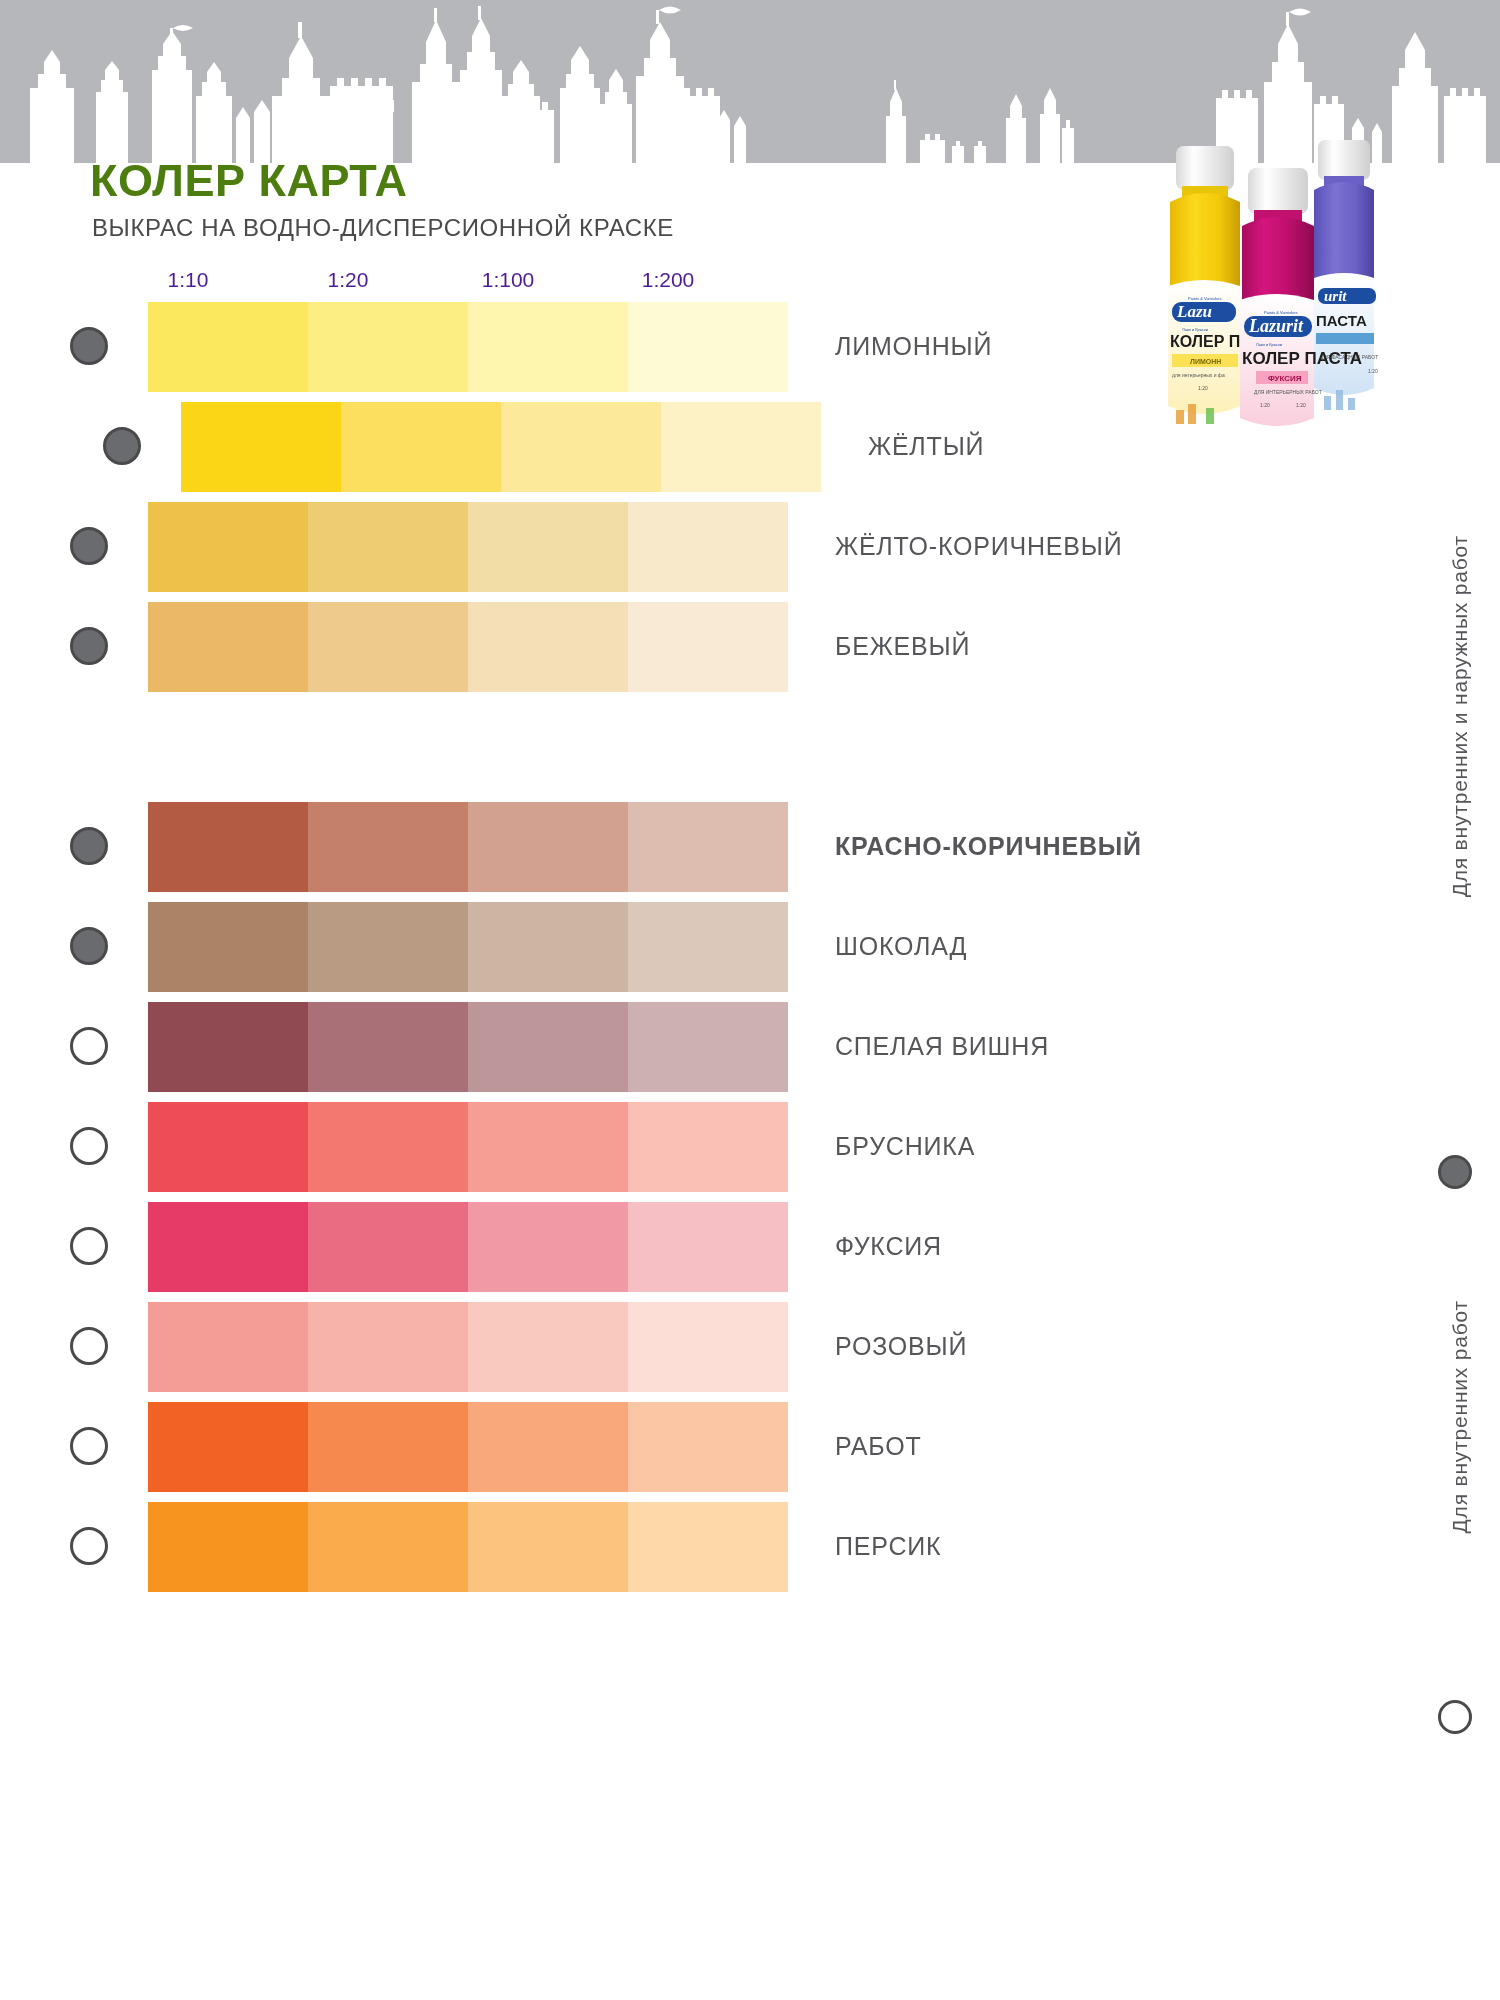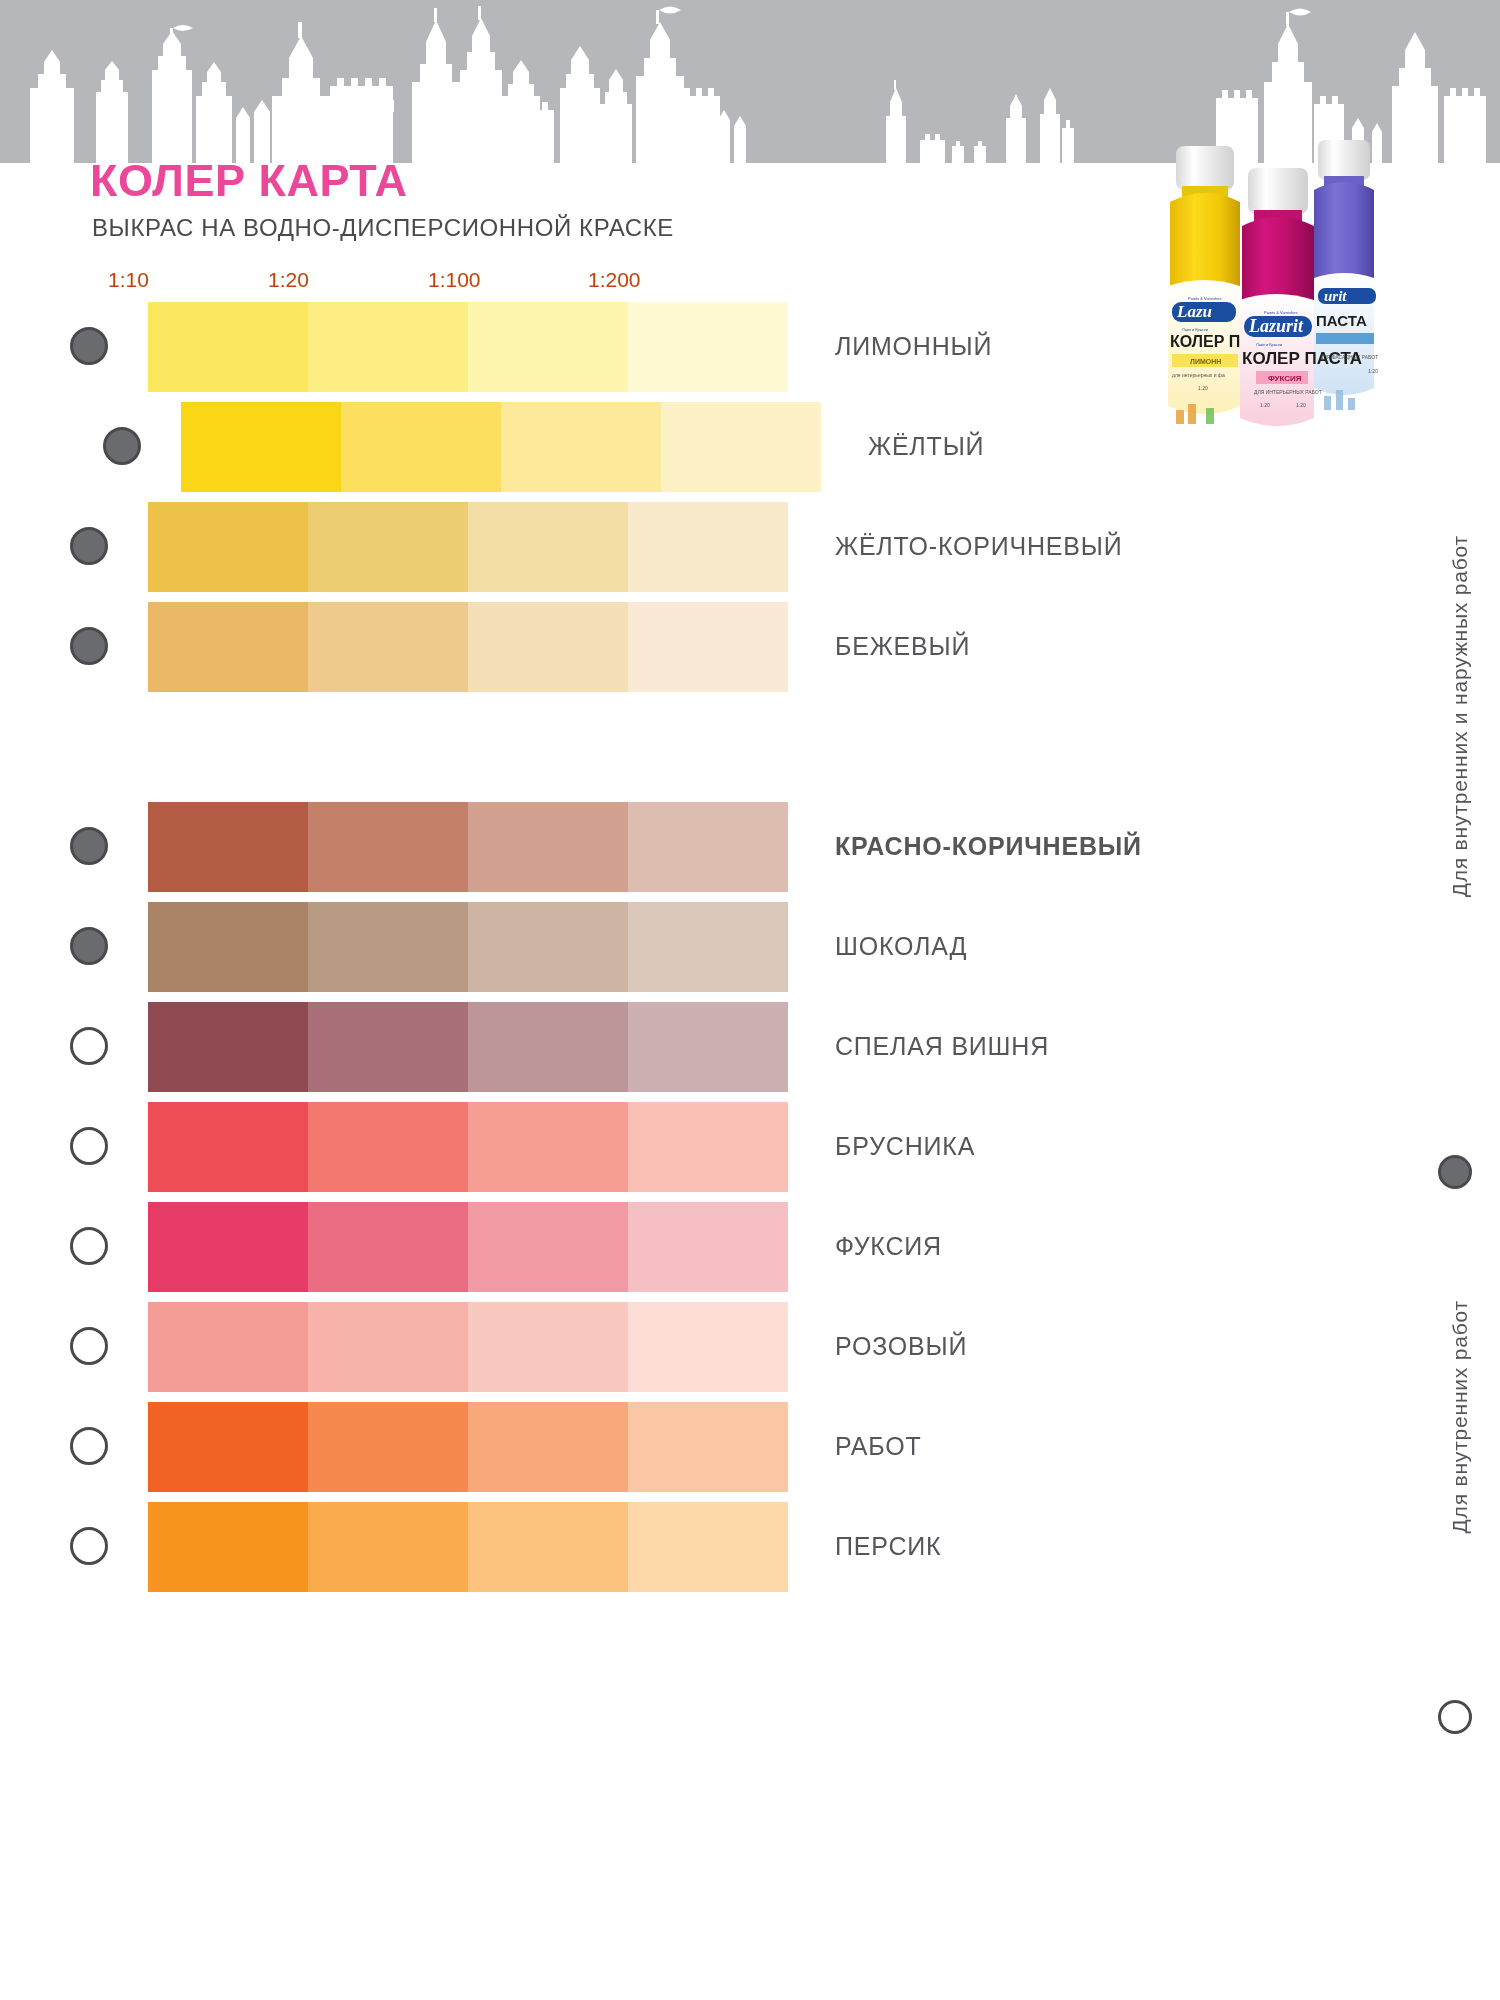--- a/index.html
+++ b/index.html
@@ -17,32 +17,32 @@
     width: 1500px; height: 163px;
     background: #b5b7bb;
     overflow: hidden;
   }
   .skyline { position: absolute; left: 0; bottom: 0; width: 1500px; height: 163px; }
 
   
   .title-main {
     position: absolute; left: 90px; top: 155px;
     font-size: 45px; font-weight: bold; letter-spacing: 0.5px;
-    color: #ec4899; white-space: nowrap;
+    color: #4d7c0f; white-space: nowrap;
   }
   .title-sub {
     position: absolute; left: 92px; top: 214px;
     font-size: 24px; font-weight: normal; letter-spacing: 0.6px;
     color: #4a4a4c; white-space: nowrap;
   }
 
   
   .ratio-head {
     position: absolute; top: 268px;
-    font-size: 21px; color: #c2410c; text-align: left;
+    font-size: 21px; color: #4c1d95; text-align: center;
     width: 160px;
   }
 
   
   .rows { position: absolute; left: 0; top: 0; width: 1500px; height: 2000px; }
   .row { position: absolute; left: 0; width: 1500px; height: 90px; }
   .marker {
     position: absolute; left: 70px; top: 25px;
     width: 38px; height: 38px; border-radius: 50%;
     border: 3px solid #4a4a4c; background: transparent;

